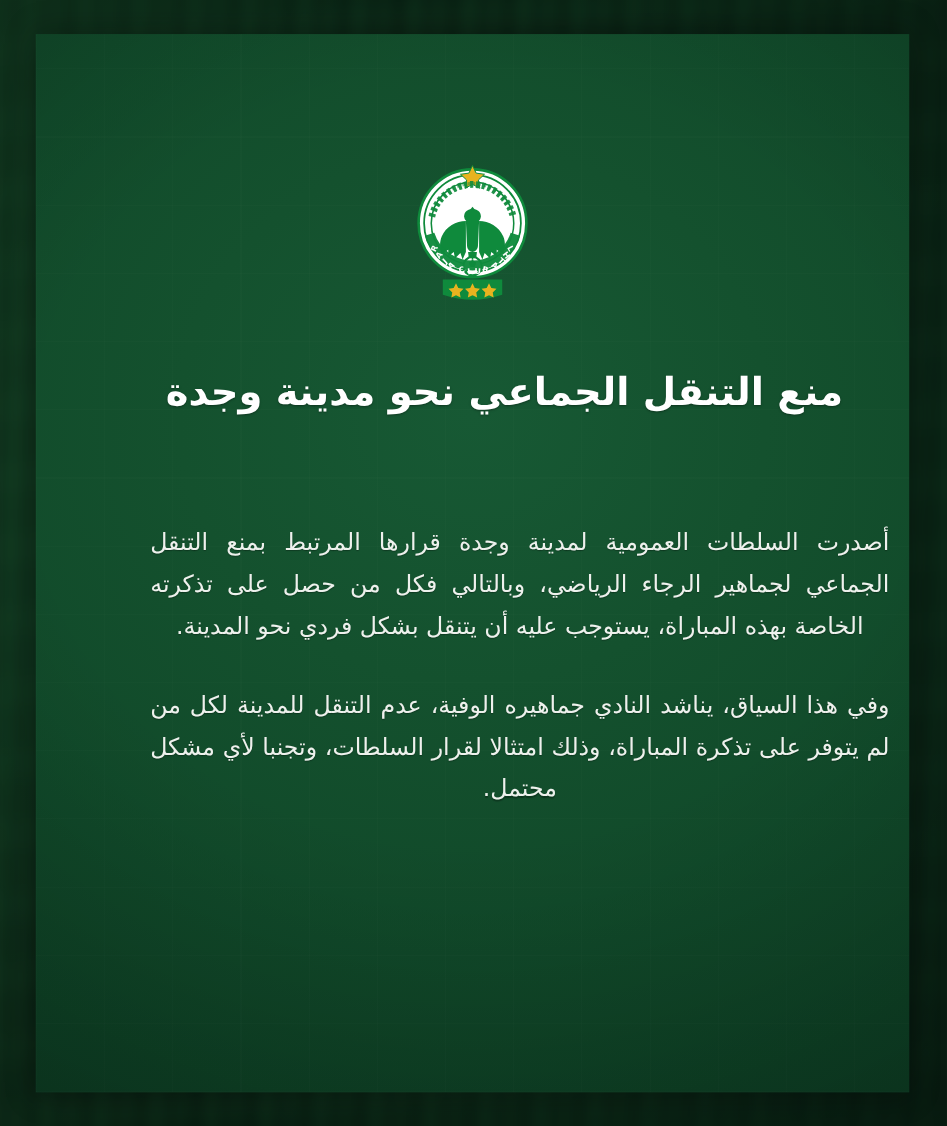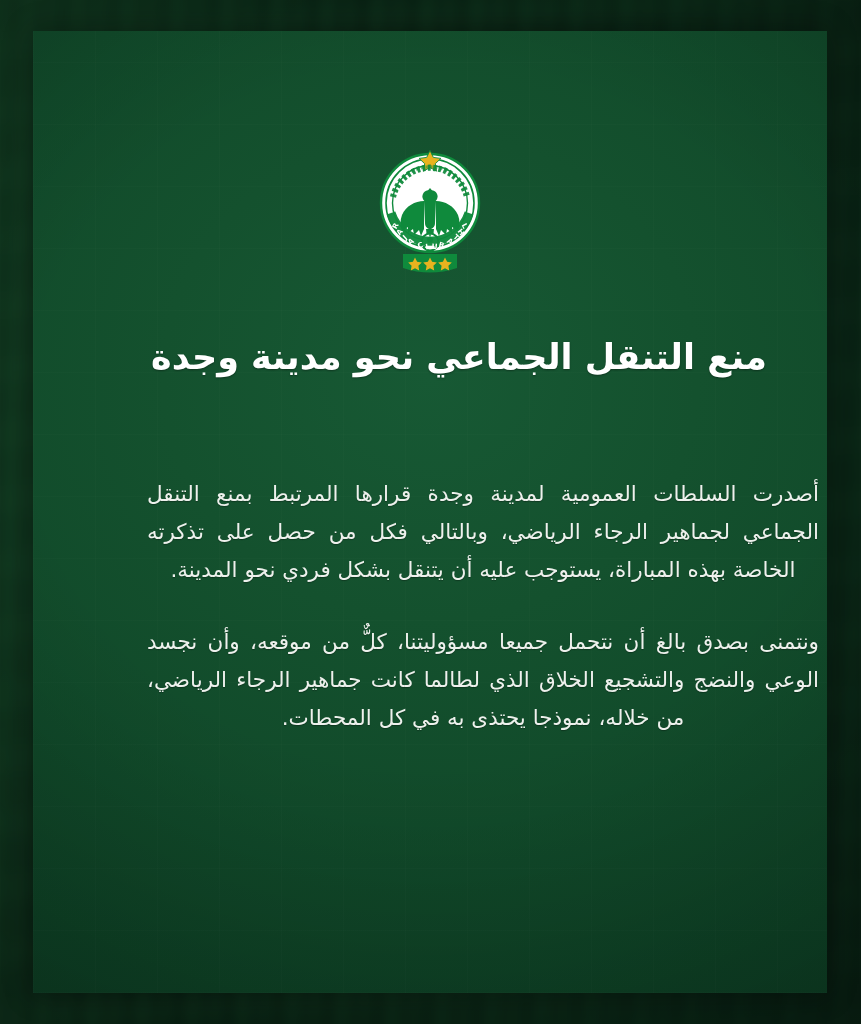--- a/index.html
+++ b/index.html
@@ -112,21 +112,21 @@
     letter-spacing: 0px;
     line-height: 1.5;
     direction: rtl;
     text-shadow: 0 1px 2px rgba(0,0,0,.35);
   }
 
   
   .body-copy {
     position: absolute;
     top: 444px;
-    left: 114px;
+    left: 104px;
     width: 672px;
     direction: rtl;
     text-align: justify;
     text-align-last: center;
     color: #eef1ed;
     font-size: 21.5px;
     line-height: 38px;
     font-weight: 400;
     text-shadow: 0 1px 1px rgba(0,0,0,.28);
   }
@@ -209,17 +209,17 @@
           <path d="M53 116.5 l2.1 4.3 4.7 .7 -3.4 3.3 .8 4.7 -4.2 -2.2 -4.2 2.2 .8 -4.7 -3.4 -3.3 4.7 -.7 Z"></path>
           <path d="M68 116.5 l2.1 4.3 4.7 .7 -3.4 3.3 .8 4.7 -4.2 -2.2 -4.2 2.2 .8 -4.7 -3.4 -3.3 4.7 -.7 Z"></path>
         </g>
       </svg>
     </div>
 
     <h1 class="headline">منع التنقل الجماعي نحو مدينة وجدة</h1>
 
     <div class="body-copy">
       <p class="para">أصدرت السلطات العمومية لمدينة وجدة قرارها المرتبط بمنع التنقل الجماعي لجماهير الرجاء الرياضي، وبالتالي فكل من حصل على تذكرته الخاصة بهذه المباراة، يستوجب عليه أن يتنقل بشكل فردي نحو المدينة.</p>
-      <p class="para">ونتمنى بصدق بالغ أن نتحمل جميعا مسؤوليتنا، كلٌّ من موقعه، وأن نجسد الوعي والنضج والتشجيع الخلاق الذي لطالما كانت جماهير الرجاء الرياضي، من خلاله، نموذجا يحتذى به في كل المحطات.</p>
+      <p class="para">وفي هذا السياق، يناشد النادي جماهيره الوفية، عدم التنقل للمدينة لكل من لم يتوفر على تذكرة المباراة، وذلك امتثالا لقرار السلطات، وتجنبا لأي مشكل محتمل.</p>
     </div>
 
   </div>
 </div>
 
 </body></html>

